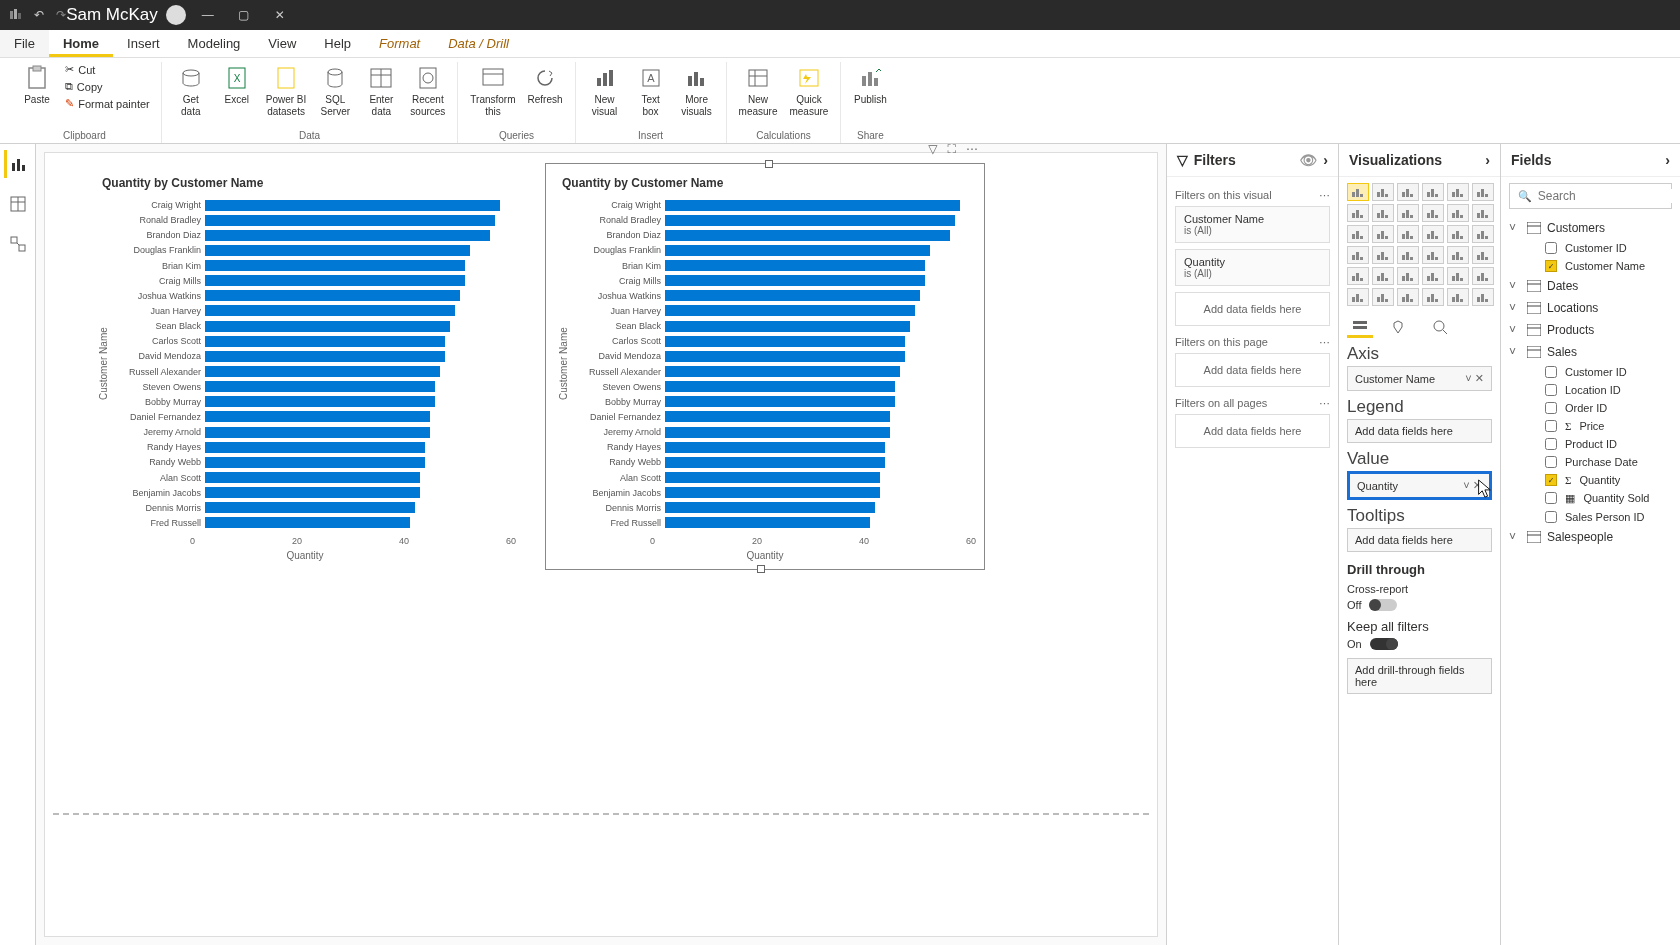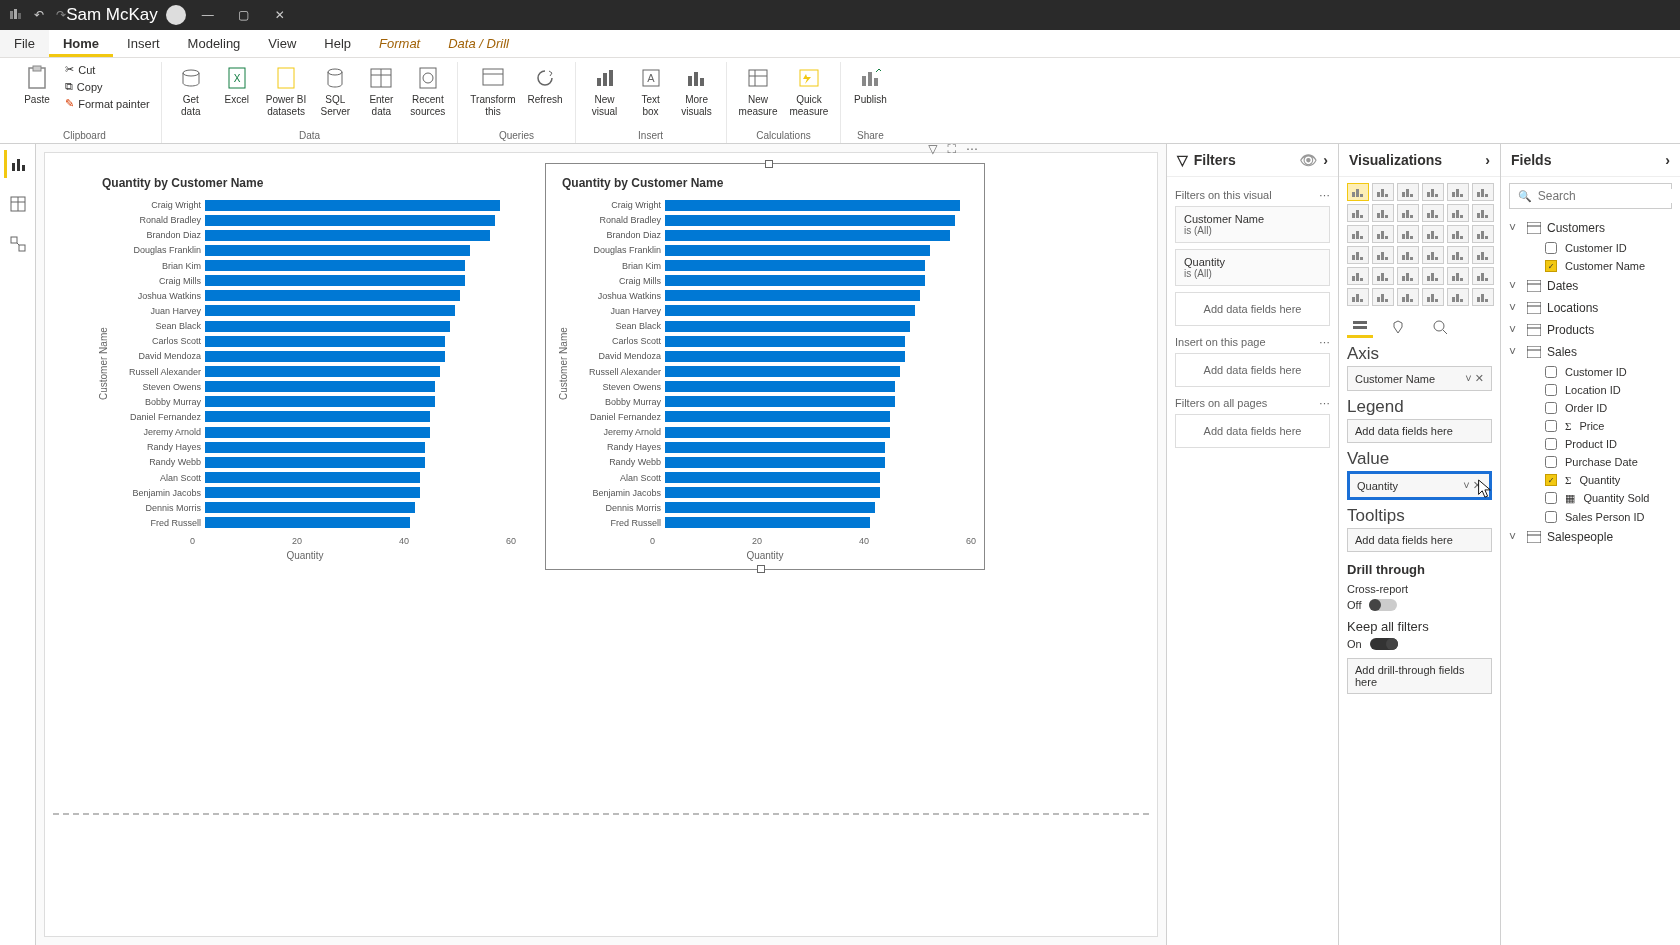--- a/index.html
+++ b/index.html
@@ -590,21 +590,21 @@
       <div class="filter-card">
         <div class="fname">Customer Name</div>
         <div class="fval">is (All)</div>
       </div>
       <div class="filter-card">
         <div class="fname">Quantity</div>
         <div class="fval">is (All)</div>
       </div>
       <div class="drop-zone">Add data fields here</div>
       <div class="filter-section-title">
-          <span>Insert on this page</span>
+          <span>Filters on this page</span>
           <span>⋯</span>
         </div>
       <div class="drop-zone">Add data fields here</div>
       <div class="filter-section-title">
           <span>Filters on all pages</span>
           <span>⋯</span>
         </div>
       <div class="drop-zone">Add data fields here</div>
     </div>
   </div>

